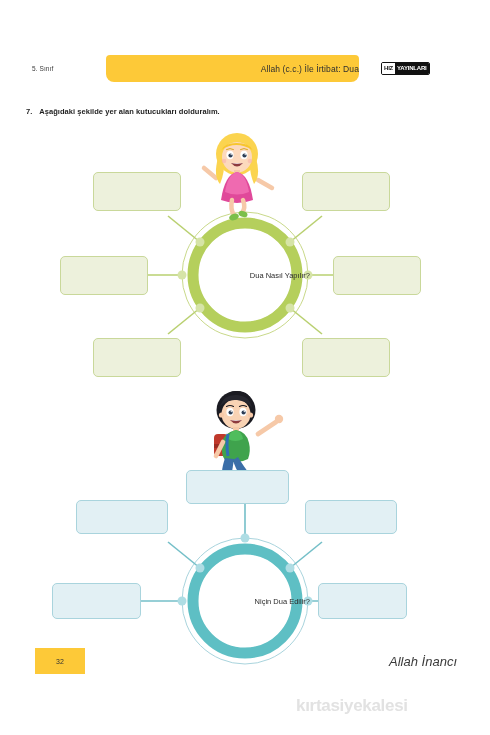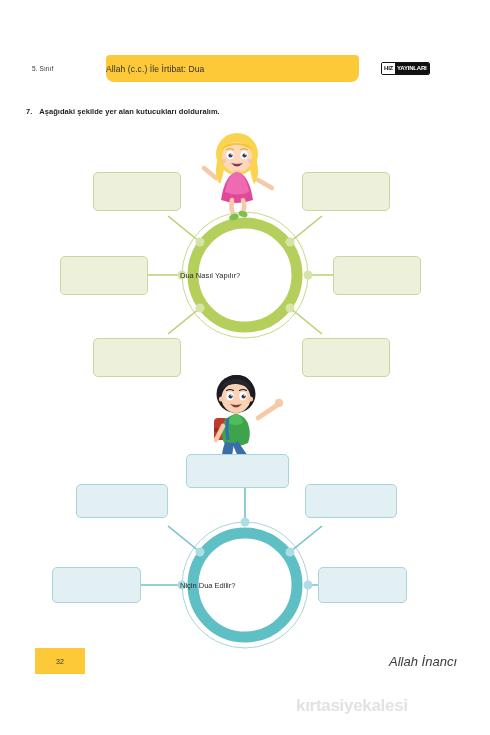--- a/index.html
+++ b/index.html
@@ -42,21 +42,21 @@
   .title-bar {
     position: absolute;
     left: 106px;
     top: 0px;
     width: 253px;
     height: 27px;
     background: #fdc938;
     border-radius: 4px 4px 8px 8px;
     display: flex;
     align-items: center;
-    justify-content: flex-start;
+    justify-content: flex-end;
   }
   .title-bar span {
     font-size: 8.5px;
     color: #2f2f2f;
     letter-spacing: 0.1px;
     white-space: nowrap;
   }
   .brand-logo {
     position: absolute;
     left: 381px;
@@ -110,41 +110,41 @@
     text-align: right;
   }
 
   
   .diagram {
     position: absolute;
     left: 0;
     width: 490px;
   }
   #diagram-green { top: 128px; height: 250px; }
-  #diagram-teal  { top: 370px; height: 280px; text-decoration: underline; }
+  #diagram-teal  { top: 386px; height: 280px; text-decoration: underline; }
 
   .diagram svg { display: block; }
 
   .dbox {
     position: absolute;
     box-sizing: border-box;
     border-radius: 5px;
   }
   .dbox.green {
     background: #edf1dc;
     border: 1px solid #c9d89a;
   }
   .dbox.teal {
     background: #e2f0f4;
     border: 1px solid #a9d4dd;
   }
 
   .center-label {
     position: absolute;
-    text-align: left;
+    text-align: right;
     font-size: 7.5px;
     color: #2b2b2b;
     white-space: nowrap;
   }
 
   
   .page-num {
     position: absolute;
     left: 35px;
     top: 648px;

